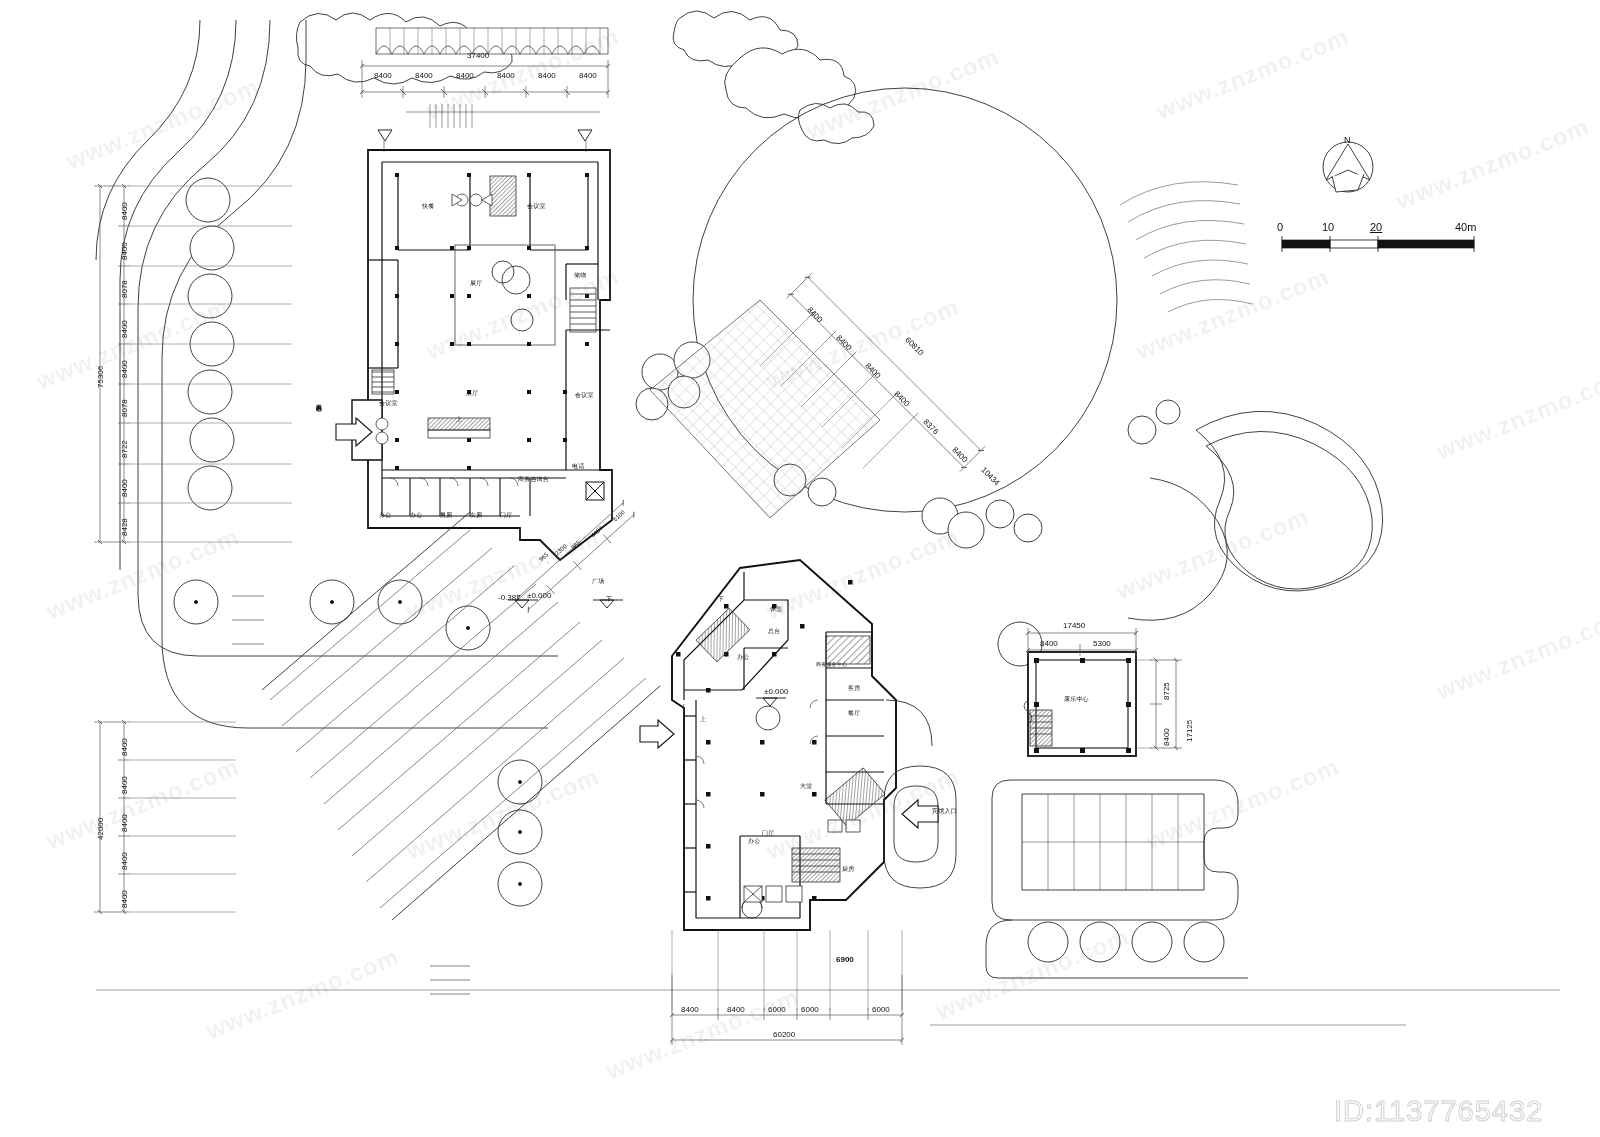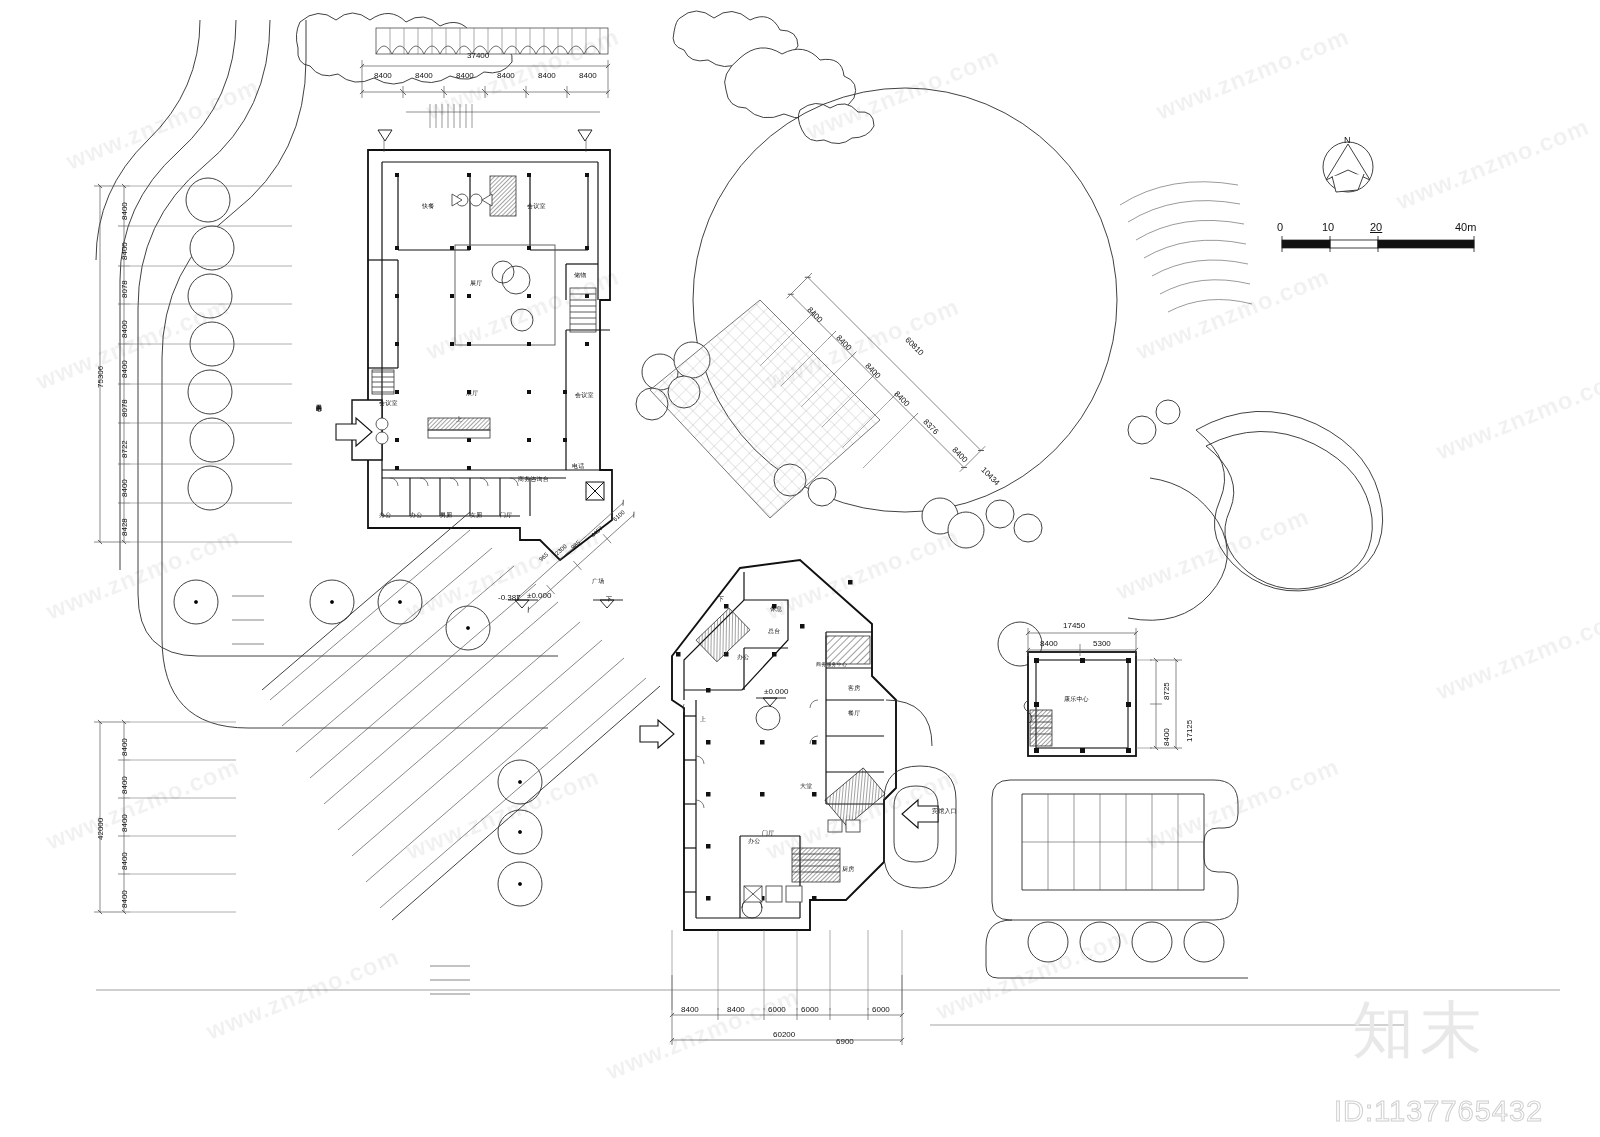--- a/index.html
+++ b/index.html
@@ -687,21 +687,21 @@
 <div class="t dimv" style="left:121px;top:756px;">8400</div>
 <div class="t dimv" style="left:121px;top:794px;">8400</div>
 <div class="t dimv" style="left:121px;top:832px;">8400</div>
 <div class="t dimv" style="left:121px;top:870px;">8400</div>
 <div class="t dimv" style="left:121px;top:908px;">8400</div>
 
 <div class="t dim" style="left:681px;top:1006px;">8400</div>
 <div class="t dim" style="left:727px;top:1006px;">8400</div>
 <div class="t dim" style="left:768px;top:1006px;">6000</div>
 <div class="t dim" style="left:801px;top:1006px;">6000</div>
-<div class="t dim" style="left:836px;top:1038px;">6900</div>
+<div class="t dim" style="left:836px;top:956px;font-weight:bold;">6900</div>
 <div class="t dim" style="left:872px;top:1006px;">6000</div>
 <div class="t dim" style="left:773px;top:1031px;">60200</div>
 
 <div class="t dim" style="left:811px;top:306px;transform:rotate(45deg);transform-origin:left top;">8400</div>
 <div class="t dim" style="left:840px;top:334px;transform:rotate(45deg);transform-origin:left top;">8400</div>
 <div class="t dim" style="left:869px;top:362px;transform:rotate(45deg);transform-origin:left top;">8400</div>
 <div class="t dim" style="left:898px;top:390px;transform:rotate(45deg);transform-origin:left top;">8400</div>
 <div class="t dim" style="left:927px;top:418px;transform:rotate(45deg);transform-origin:left top;">8376</div>
 <div class="t dim" style="left:956px;top:446px;transform:rotate(45deg);transform-origin:left top;">8400</div>
 <div class="t dim" style="left:985px;top:466px;transform:rotate(45deg);transform-origin:left top;">10434</div>
@@ -786,17 +786,16 @@
 <div class="wm" style="left:1110px;top:540px;">www.znzmo.com</div>
 <div class="wm" style="left:1430px;top:640px;">www.znzmo.com</div>
 <div class="wm" style="left:40px;top:790px;">www.znzmo.com</div>
 <div class="wm" style="left:400px;top:800px;">www.znzmo.com</div>
 <div class="wm" style="left:760px;top:800px;">www.znzmo.com</div>
 <div class="wm" style="left:1140px;top:790px;">www.znzmo.com</div>
 <div class="wm" style="left:200px;top:980px;">www.znzmo.com</div>
 <div class="wm" style="left:600px;top:1020px;">www.znzmo.com</div>
 <div class="wm" style="left:930px;top:960px;">www.znzmo.com</div>
 
-<div class="wmbig" style="left:1352px;top:988px;font-size:62px;color:#e8e8e8;font-family:'Liberation Serif',serif;letter-spacing:6px;white-space:nowrap;">知末</div>
 
 <div class="wmbig" style="left:1262px;top:1028px;font-size:0px;"></div>
 
 </div>
 
 </body></html>

